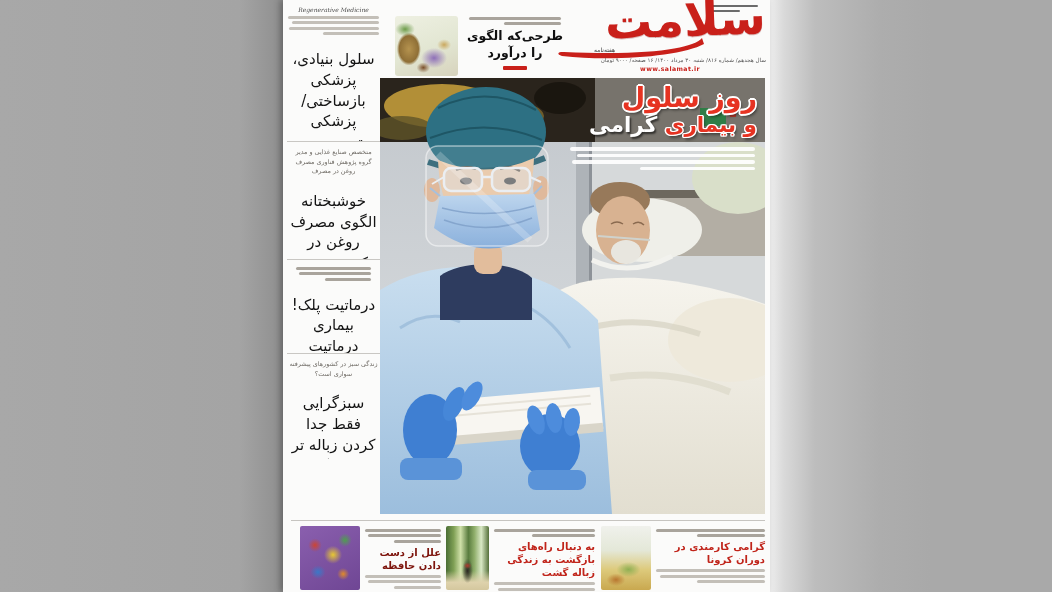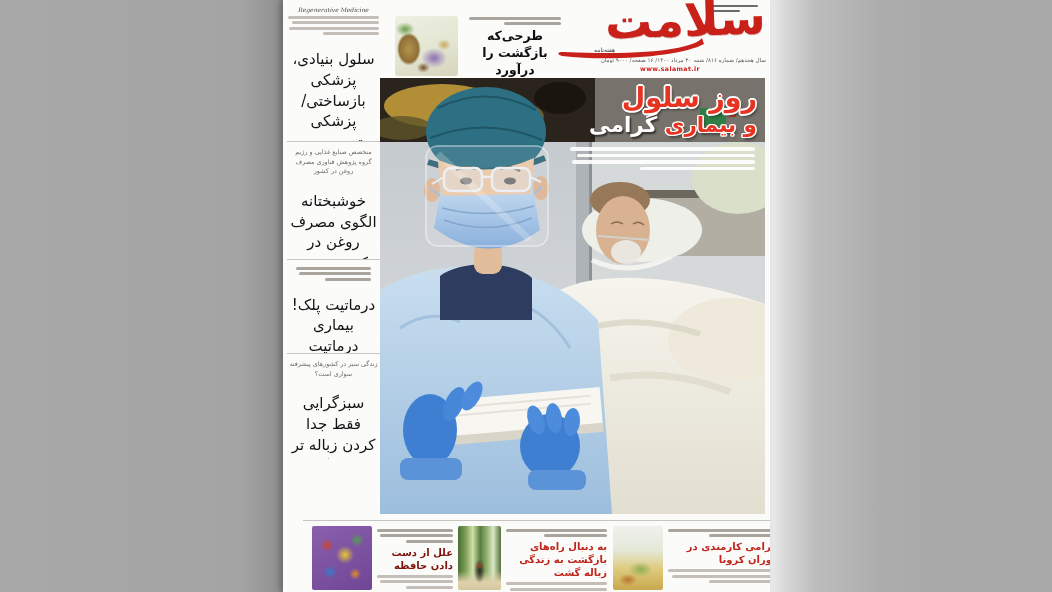--- a/index.html
+++ b/index.html
@@ -69,21 +69,21 @@
       2px 3px 3px rgba(0,0,0,.45);}
   .hl2{font-size:21.5px;font-weight:bold;margin-top:1px;}
   .hl2 .red{color:#e63322;
     text-shadow:-1.4px 0 0 #fff,1.4px 0 0 #fff,0 -1.4px 0 #fff,0 1.4px 0 #fff,
       -1px -1px 0 #fff,1px 1px 0 #fff,1px -1px 0 #fff,-1px 1px 0 #fff,
       2px 3px 3px rgba(0,0,0,.45);}
   .hl2 .white{color:#ffffff;text-shadow:1.5px 2px 2px rgba(0,0,0,.6);}
   .cover-caption{position:absolute;right:10px;top:66px;width:185px;direction:rtl;}
 
   
-  .strip{position:absolute;left:12px;top:518px;width:487px;height:74px;overflow:hidden;}
+  .strip{position:absolute;left:0;top:518px;width:487px;height:74px;overflow:hidden;}
   .strip-rule{position:absolute;left:8px;right:5px;top:2px;height:1px;background:#c6c4c0;}
   .teaser{position:absolute;top:8px;display:flex;gap:5px;align-items:flex-start;}
   .t-img{flex:0 0 auto;height:64px;border-radius:2px;}
   .t-col{flex:1 1 auto;direction:rtl;text-align:right;}
   .t-kicker-bars{margin:1px 0 3px;}
   .t-title{font-size:10px;font-weight:bold;line-height:1.3;color:#c0241a;margin:1px 0 3px;}
   .t-title.dark{color:#7d140c;}
   .img-memory{width:60px;background:
       radial-gradient(12px 12px at 55% 45%,#e8c832 0,rgba(232,200,50,0) 75%),
       radial-gradient(9px 9px at 25% 30%,#cc4433 0,rgba(204,68,51,0) 75%),
@@ -127,21 +127,21 @@
       </div>
       <div class="dateline">سال هجدهم/ شماره ۸۱۶/ شنبه ۳۰ مرداد ۱۴۰۰/ ۱۶ صفحه/ ۹۰۰۰ تومان</div>
       <div class="website">www.salamat.ir</div>
 
       <div class="promo-img"></div>
       <div class="promo-text">
         <div class="bars-dark" style="width:86%;margin:0 auto;">
             <div class="tl" style="width: 100%;"></div>
             <div class="tl" style="width: 62%;"></div>
           </div>
-        <div class="promo-title">طرحی‌که بازگشت را درآورد</div>
+        <div class="promo-title">طرحی‌که الگوی را درآورد</div>
         <div class="promo-mark"></div>
       </div>
     </div>
 
     <div class="sidebar">
 
       <div class="sb-block" style="height:130px">
         <div class="eyebrow">Regenerative Medicine</div>
         <div>
             <div class="tl" style="width: 100%;"></div>
@@ -152,21 +152,21 @@
         <div class="sb-title">سلول بنیادی، پزشکی بازساختی/ پزشکی ترمیمی و سایر قضایا</div>
         <div>
             <div class="tl" style="width: 100%;"></div>
             <div class="tl" style="width: 96%;"></div>
             <div class="tl" style="width: 62%;"></div>
           </div>
       </div>
 
 
       <div class="sb-block" style="height:108px">
-        <div class="sb-kicker">متخصص صنایع غذایی و رژیم گروه پژوهش فناوری مصرف روغن در کشور</div>
+        <div class="sb-kicker">متخصص صنایع غذایی و مدیر گروه پژوهش فناوری مصرف روغن در مصرف</div>
         <div class="sb-title">خوشبختانه الگوی مصرف روغن در کشور تغییر کرده!</div>
         <div>
             <div class="tl" style="width: 100%;"></div>
             <div class="tl" style="width: 96%;"></div>
             <div class="tl" style="width: 99%;"></div>
             <div class="tl" style="width: 93%;"></div>
           </div>
 
       </div>
 

